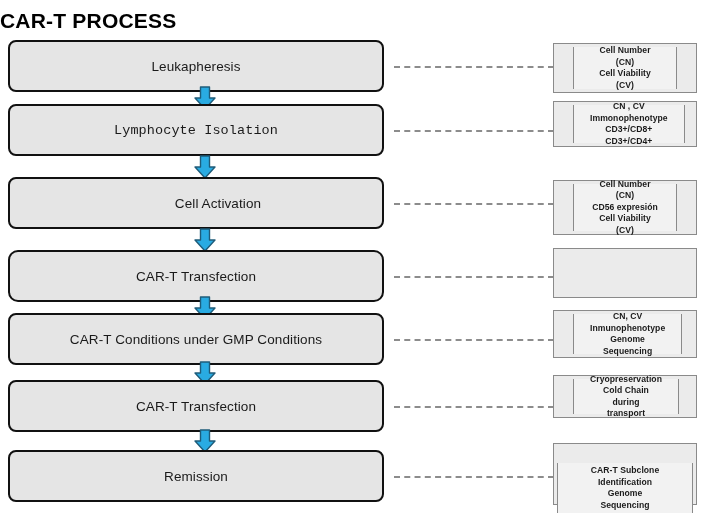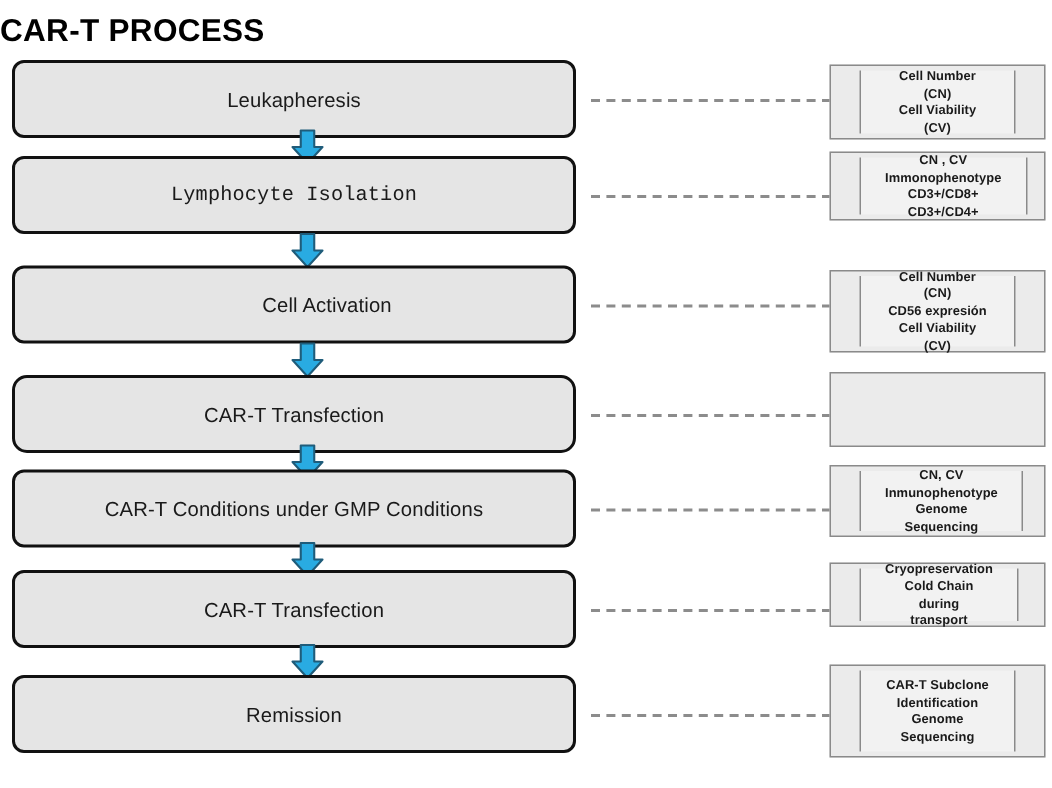--- a/index.html
+++ b/index.html
@@ -173,21 +173,21 @@
           <div class="qc-text">Cryopreservation
 Cold Chain during
 transport</div>
         </div>
         <div class="qc-side"></div>
       </div>
       <div class="proc-box" style="top: 450px;">
         <div class="proc-label">Remission</div>
       </div>
       <div class="dash" style="top: 476px; border-top-color: rgb(140, 140, 140);"></div>
-      <div class="qc-box" style="top: 443px; height: 62px;">
+      <div class="qc-box" style="top: 443px; height: 62px; flex-direction: column;">
         <div class="qc-side"></div>
         <div class="qc-inner">
           <div class="qc-text">CAR-T Subclone
 Identification
 Genome
 Sequencing</div>
         </div>
         <div class="qc-side"></div>
       </div>
     </div>

